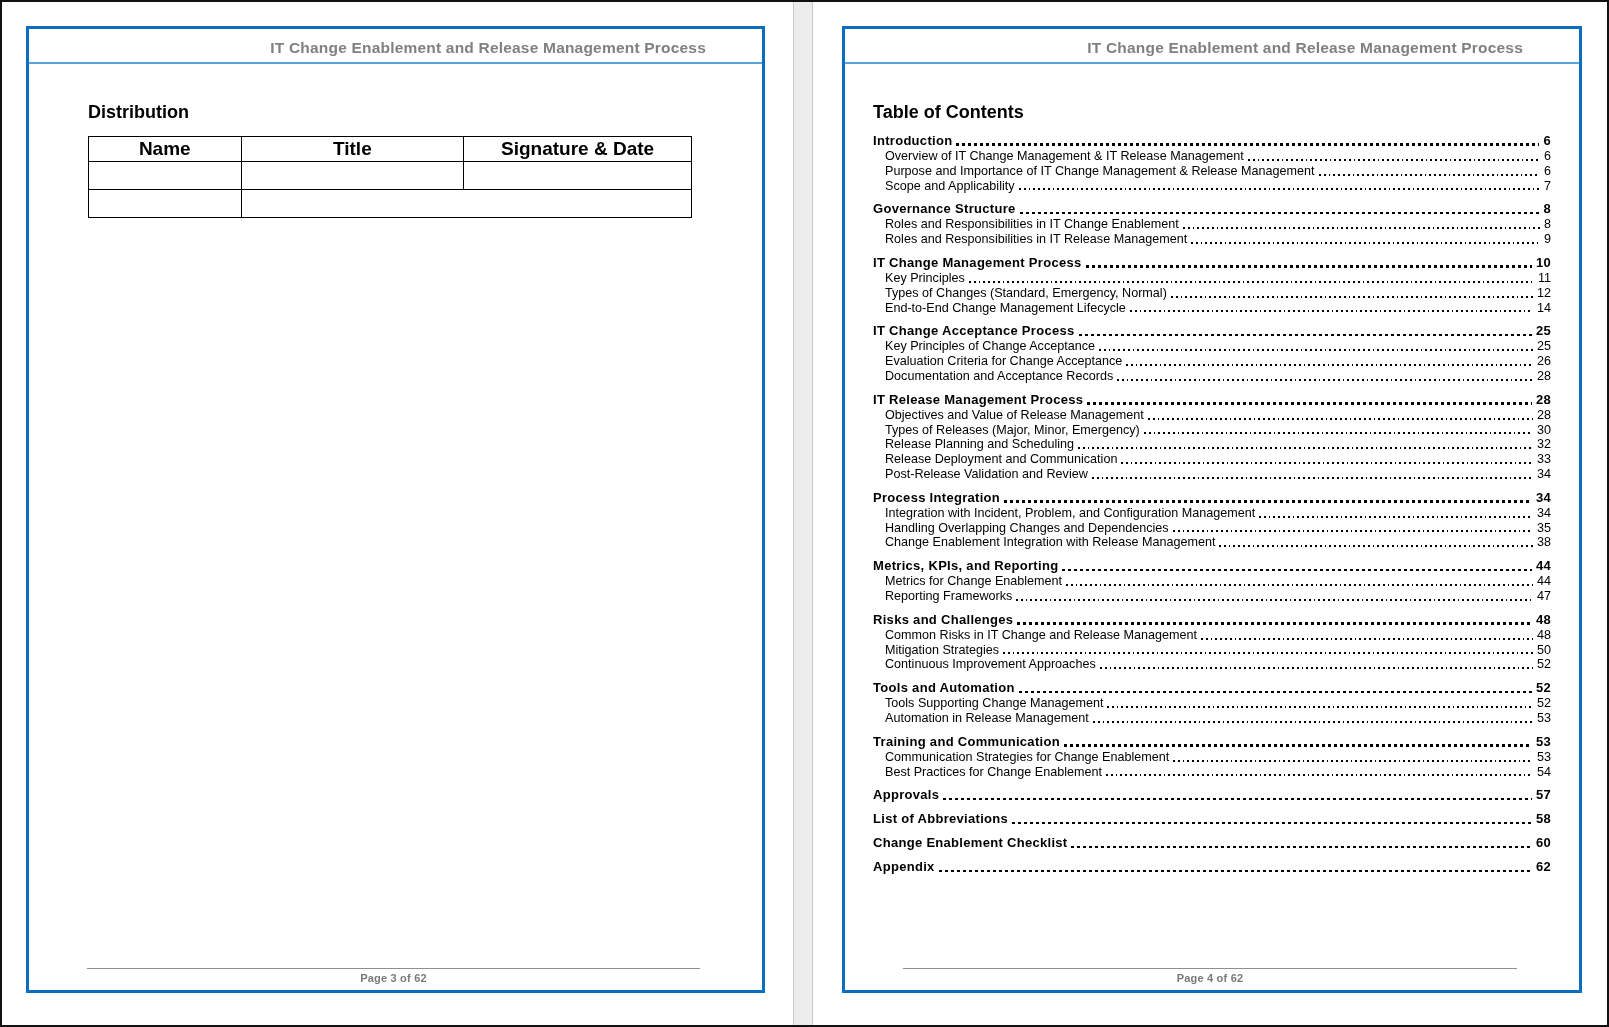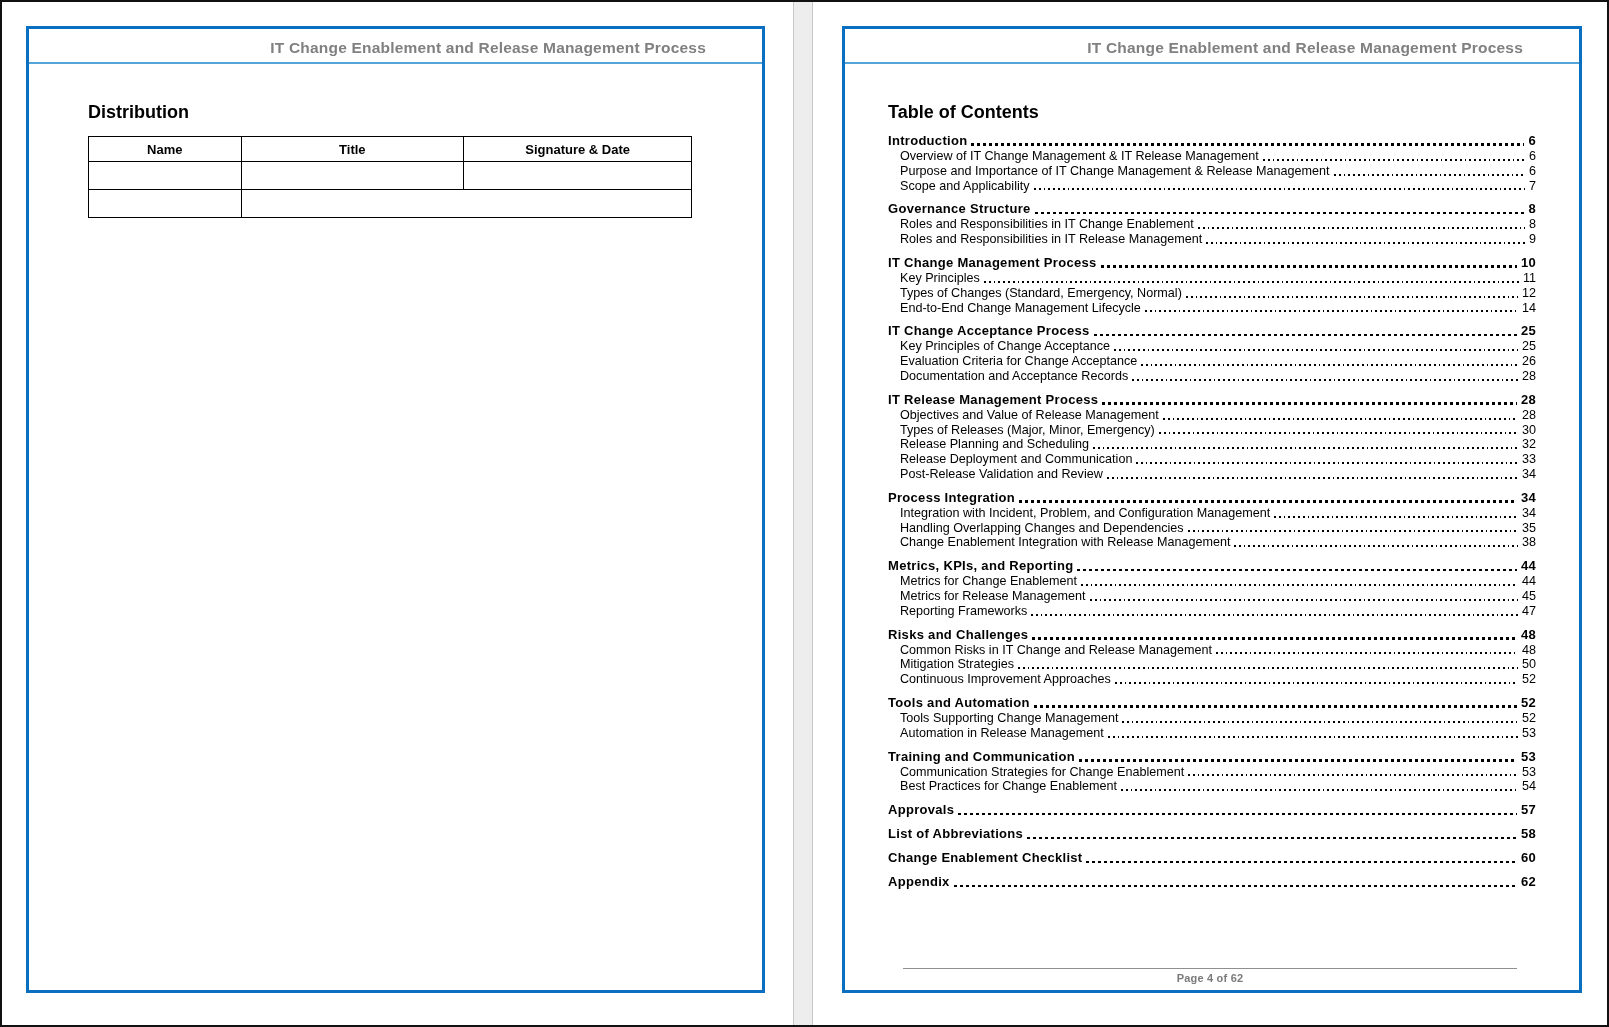--- a/index.html
+++ b/index.html
@@ -32,21 +32,21 @@
     padding:0 56px 5px 0;
     border-bottom:2px solid #55a5da;
     text-align:right;
     color:#808080;
     font-weight:700;
     font-size:15.5px;
     letter-spacing:0.2px;
     white-space:nowrap;
   }
   .content-left  { padding:0 59px; }
-  .content-right { padding:0 43px; }
+  .content-right { padding:0 28px; }
 
   .doc-heading {
     margin-top:38px;
     font-size:18px;
     font-weight:700;
     color:#000;
   }
   .intro-line {
     margin-top:11px;
     font-size:14.5px;
@@ -58,21 +58,21 @@
   }
 
   table.dist-table {
     margin-top:13px;
     width:604px;
     border-collapse:collapse;
     table-layout:fixed;
   }
   .dist-table th, .dist-table td {
     border:1.5px solid #000;
-    font-size:13px;
+    font-size:19px;
   }
   .dist-table th { height:25px; font-weight:700; text-align:center; }
   .dist-table td { height:28px; }
   .col-name { width:152px; }
   .col-title { width:222px; }
   .col-sig { width:227px; }
 
   .page-footer {
     position:absolute;
     left:58px; right:62px; bottom:6px;
@@ -140,20 +140,21 @@
             <td></td>
             <td></td>
           </tr>
           <tr>
             <td></td>
             <td colspan="2"></td>
           </tr>
         </tbody>
           </table>
       </div>
+      <div class="page-footer">Page 3 of 62</div>
     </div>
   </div>
 
   <div class="gutter"></div>
 
   <div class="page page-right">
     <div class="frame">
       <div class="page-header">
         <span>IT Change Enablement and Release Management Process</span>
       </div>
@@ -289,25 +290,20 @@
     <span class="toc-label">Metrics, KPIs, and Reporting</span>
     <span class="toc-dots"></span>
     <span class="toc-page">44</span>
   </div>
             <div class="toc-row toc-lvl2">
     <span class="toc-label">Metrics for Change Enablement</span>
     <span class="toc-dots"></span>
     <span class="toc-page">44</span>
   </div>
             <div class="toc-row toc-lvl2">
-    <span class="toc-label">Metrics for Release Management</span>
-    <span class="toc-dots"></span>
-    <span class="toc-page">45</span>
-  </div>
-            <div class="toc-row toc-lvl2">
     <span class="toc-label">Reporting Frameworks</span>
     <span class="toc-dots"></span>
     <span class="toc-page">47</span>
   </div>
             <div class="toc-row toc-lvl1">
     <span class="toc-label">Risks and Challenges</span>
     <span class="toc-dots"></span>
     <span class="toc-page">48</span>
   </div>
             <div class="toc-row toc-lvl2">

